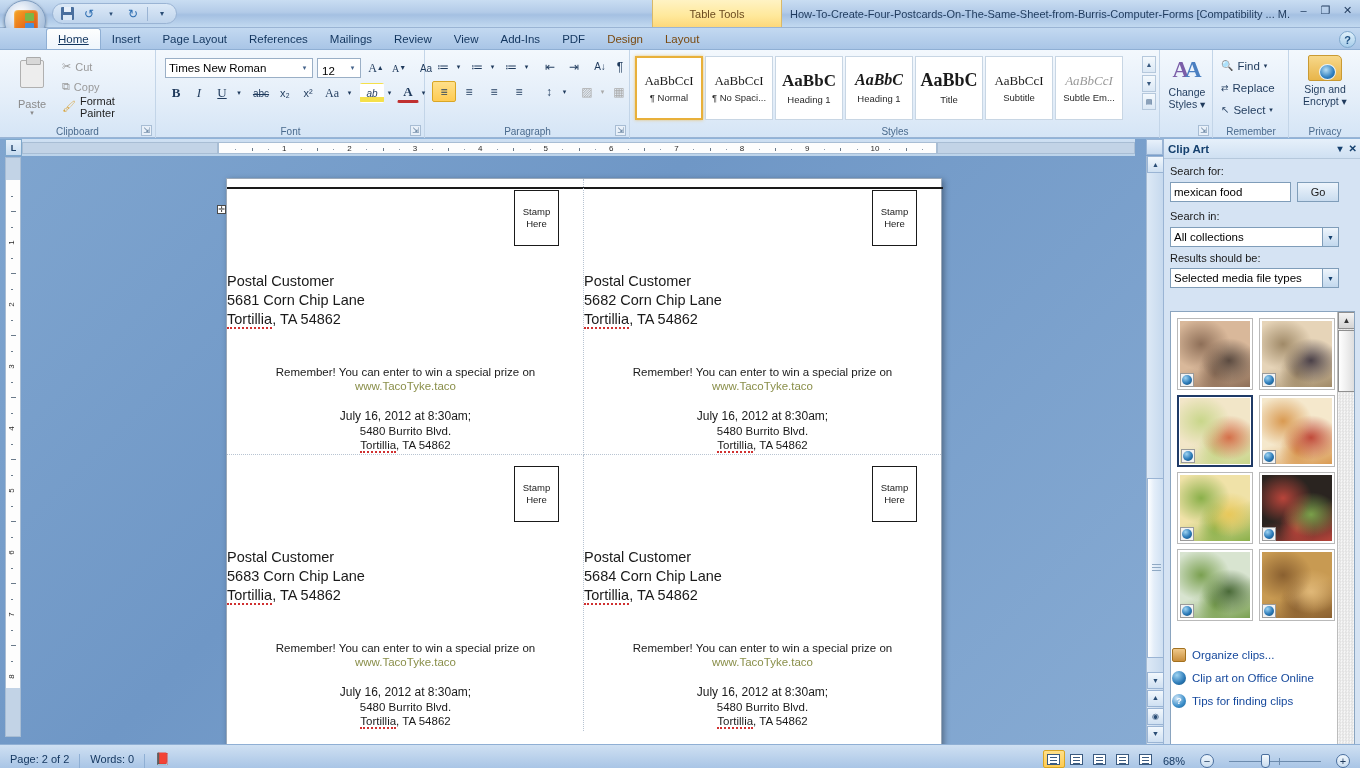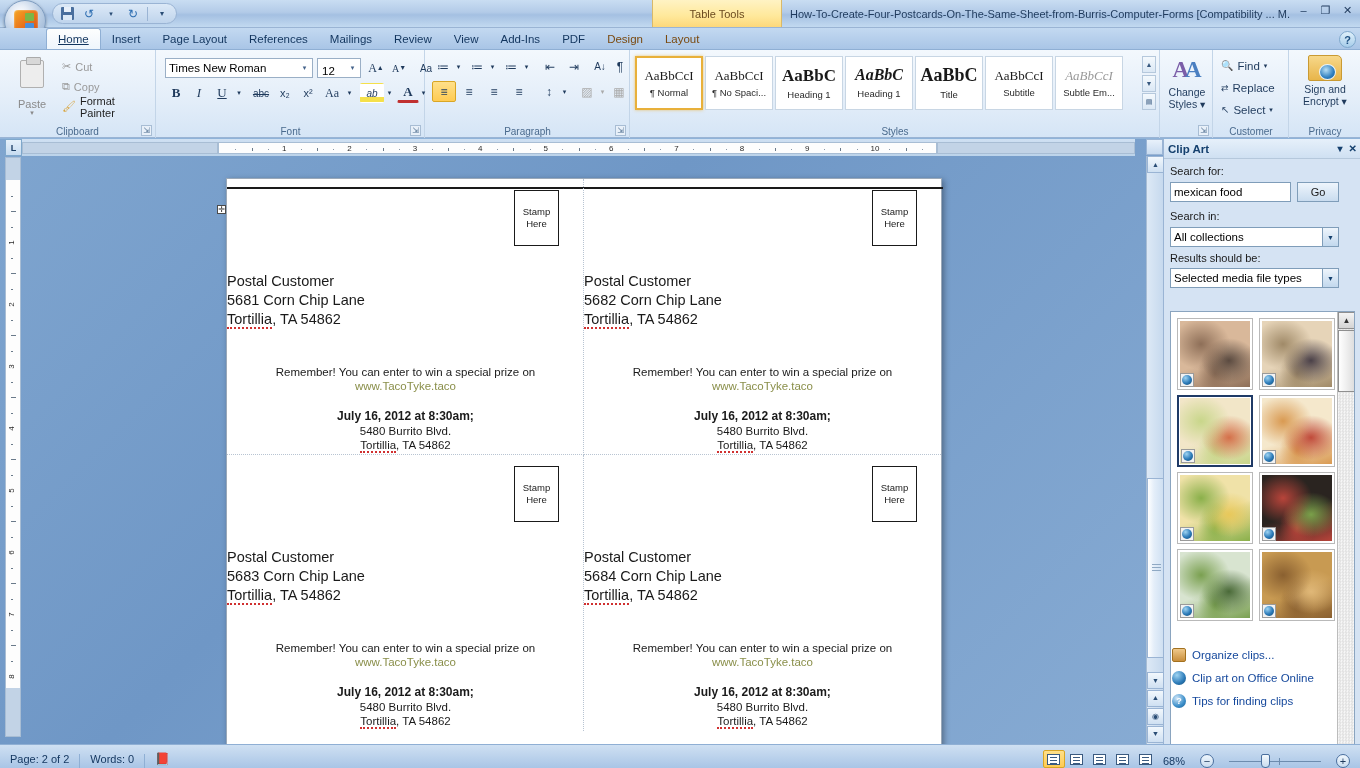--- a/index.html
+++ b/index.html
@@ -163,21 +163,21 @@
     border: 1px solid transparent;
   }
   .rbtn.on { background: linear-gradient(to bottom,#ffe08a,#ffcb52); border-color: #d9a625; }
 
   
   .g-paragraph { left: 426px; width: 204px; }
 
   
   .g-styles { left: 631px; width: 529px; }
   .stylebox {
-    position: absolute; top: 6px; width: 68px; height: 54px;
+    position: absolute; top: 6px; width: 68px; height: 64px;
     background: #fff; border: 1px solid #c8d6e4; cursor: pointer;
     display: flex; flex-direction: column; align-items: center; justify-content: center;
   }
   .stylebox.sel { border: 2px solid #e8b03a; box-shadow: 0 0 3px rgba(232,176,58,.7); }
   .style-sample { font-family: "Liberation Serif", serif; color: #1a1a1a; line-height: 1; }
   .style-name { font-size: 9.5px; color: #2a2a2a; margin-top: 5px; }
   .stylescroll {
     position: absolute; right: 3px; top: 6px; width: 14px; height: 54px;
     display: flex; flex-direction: column; justify-content: space-between;
   }
@@ -286,21 +286,21 @@
   .misspell { border-bottom: 2px dotted #d03030; }
   .promo {
     position: absolute; left: 0; top: 186px; width: 357px; text-align: center;
     font-family: "Liberation Sans", sans-serif; font-size: 11.5px; color: #1a1a1a; line-height: 14px;
   }
   .url { color: #8a8f4a; }
   .event {
     position: absolute; left: 0; top: 230px; width: 357px; text-align: center;
     font-family: "Liberation Sans", sans-serif; font-size: 11.5px; color: #1a1a1a; line-height: 14.5px;
   }
-  .event .d { font-weight: bold; font-size: 12px; }
+  .event .d { font-weight: normal; font-size: 12px; }
   .endmark {
     position: absolute; left: 0; bottom: 14px; width: 716px; height: 1px; background: #b8c4d2;
   }
   .topline {
     position: absolute; left: 0; top: 8px; width: 716px; height: 2px; background: #1a1a1a;
   }
   .pgcorner {
     position: absolute; left: -10px; top: 26px; width: 9px; height: 9px;
     border: 1px solid #4a4a4a; background: #fff; font-size: 8px; color: #333;
     display:flex; align-items:center; justify-content:center;
@@ -736,21 +736,21 @@
       </div>
       <div class="edit-item" style="top:27px;">
         <span style="font-size:9px;">⇄</span>
         <span>Replace</span>
       </div>
       <div class="edit-item" style="top:49px;">
         <span style="font-size:10px;">↖</span>
         <span>Select</span>
         <span style="font-size:7px;">▾</span>
       </div>
-      <div class="group-label">Customer</div>
+      <div class="group-label">Remember</div>
     </div>
 
     <div class="group g-privacy">
       <div class="signico"></div>
       <div class="sign-lbl">
         <div>Sign and</div>
         <div>Encrypt ▾</div>
       </div>
       <div class="group-label">Privacy</div>
     </div>

